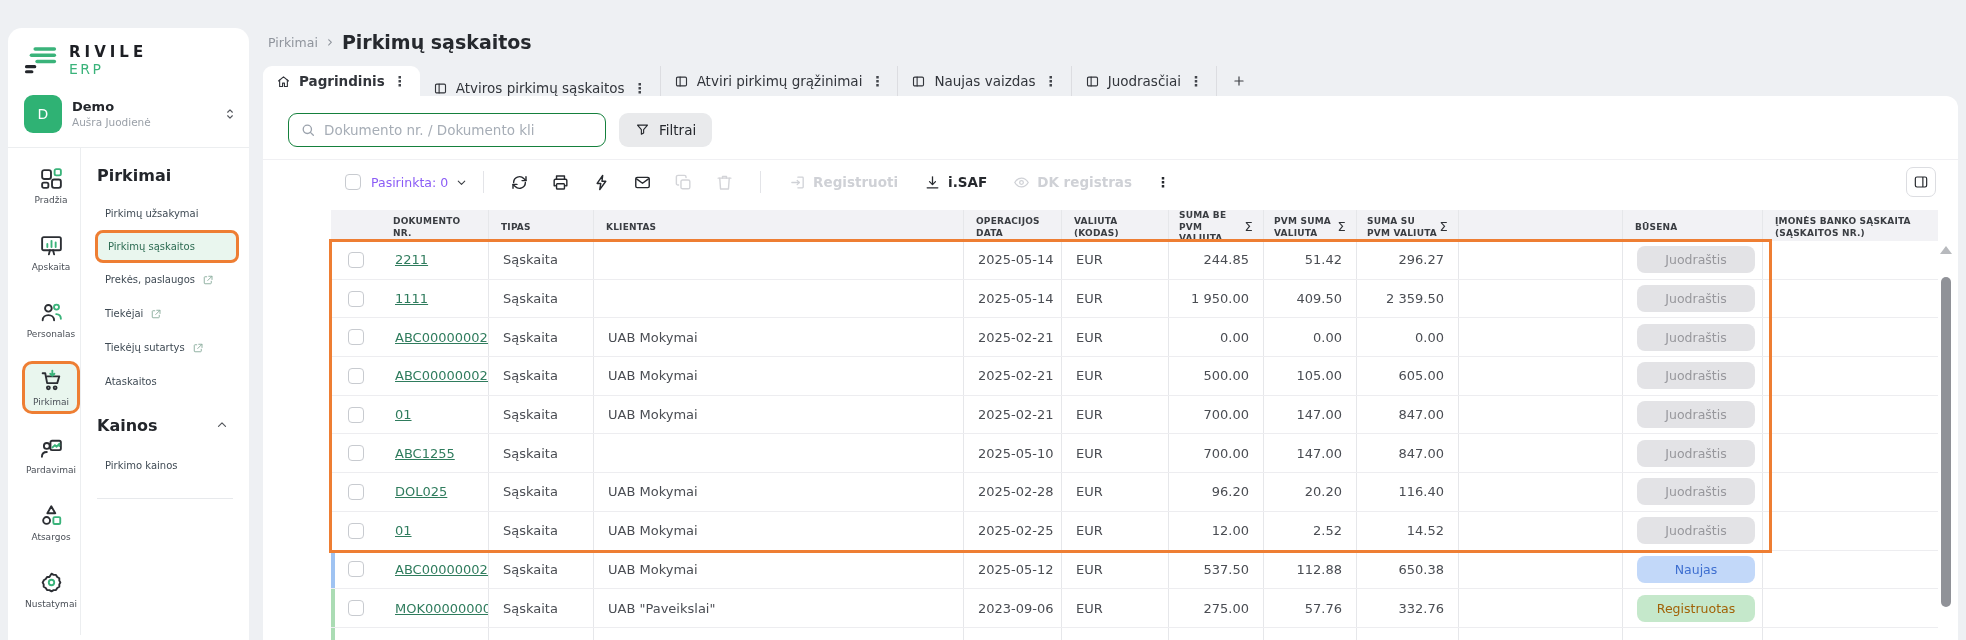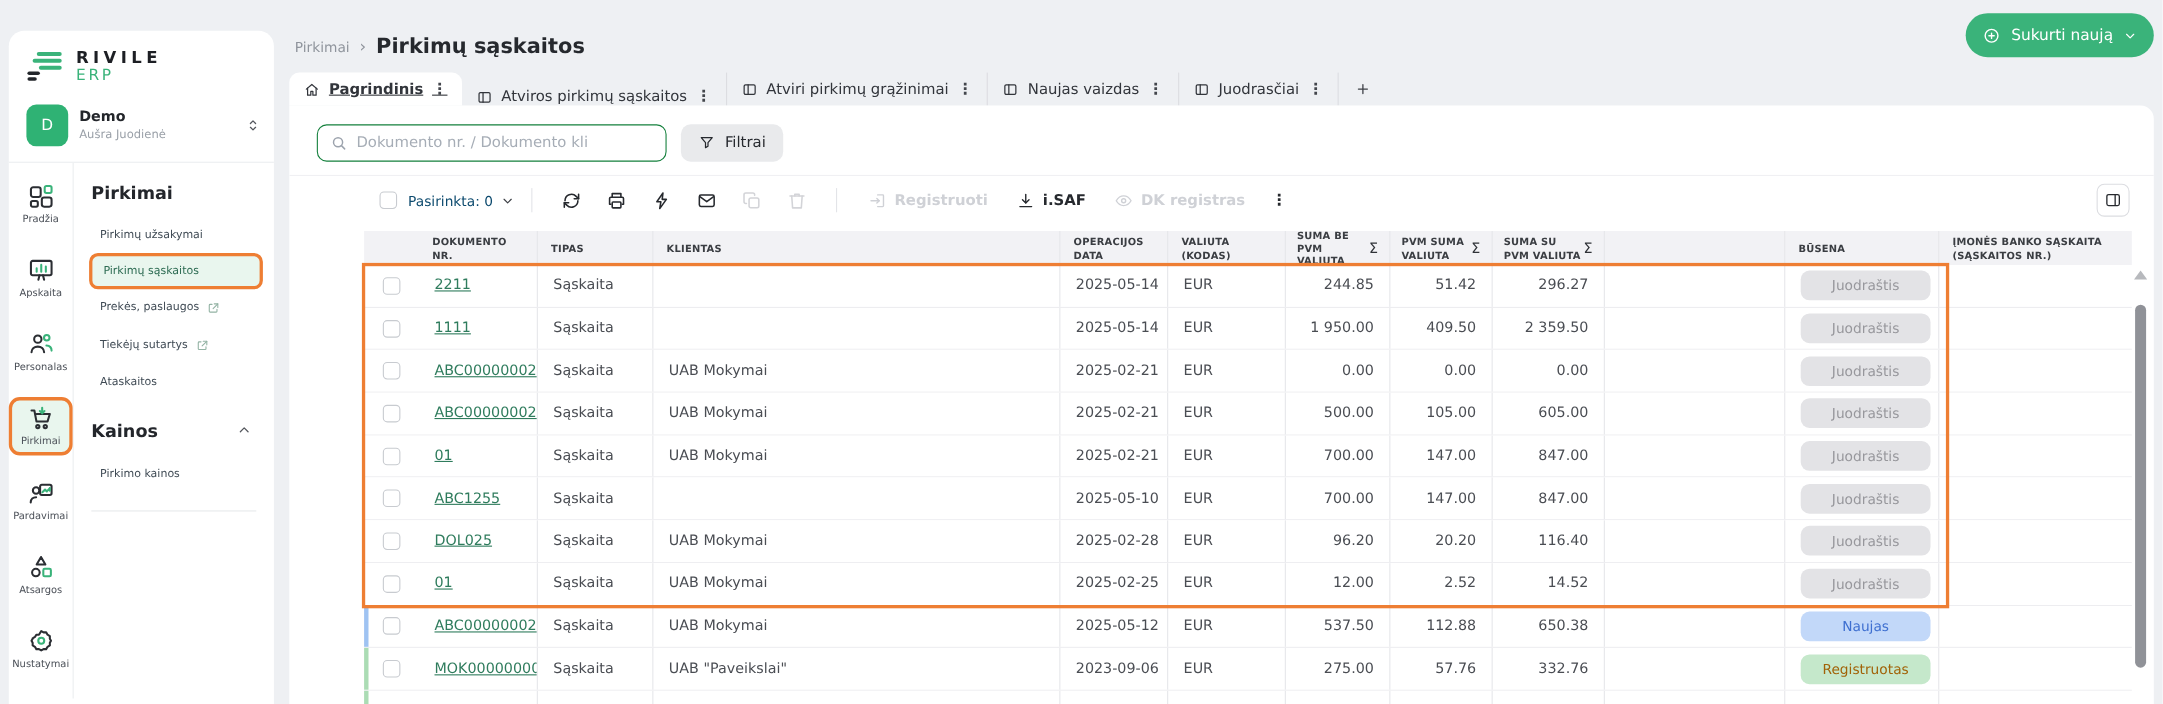--- a/index.html
+++ b/index.html
@@ -14,21 +14,21 @@
   .brand-icon svg { width:34px; height:29px; }
   .brand-name { font-weight:bold; font-size:15px; letter-spacing:4px; color:#1d1f24; line-height:1.1; }
   .brand-sub { color:#3ab37a; font-size:14px; letter-spacing:2.5px; font-weight:normal; }
   .user-row { display:flex; align-items:center; gap:10px; padding:10px 12px 14px 16px; border-bottom:1px solid #eceef0; }
   .avatar { width:38px; height:38px; border-radius:9px; background:#2fb274; color:#fff; display:flex; align-items:center; justify-content:center; font-size:14px; flex:none; }
   .user-name { font-size:13px; font-weight:bold; color:#23262b; }
   .user-sub { font-size:10.5px; color:#9aa0a8; margin-top:2px; }
   .user-caret { margin-left:auto; color:#55585e; }
   .user-caret svg { width:14px; height:14px; }
   .sidebar-body { display:flex; height:487px; }
-  .rail { width:59px; border-right:1px solid #eceef0; padding-top:12px; display:flex; flex-direction:column; align-items:flex-end; gap:16px; }
+  .rail { width:73px; border-right:1px solid #eceef0; padding-top:12px; display:flex; flex-direction:column; align-items:flex-end; gap:16px; }
   .rail-item { display:flex; flex-direction:column; align-items:center; gap:4px; width:58px; padding:6px 0; border-radius:10px; color:#2b2e33; cursor:pointer; }
   .rail-item .icn svg { width:25px; height:25px; }
   .rail-label { font-size:9px; color:#4a4f57; }
   .rail-item.hl { border:3px solid var(--hl); background:#e9f6ee; padding:4px 0; }
   .menu { flex:1; padding:16px 10px 0 14px; }
   .menu-heading { font-size:16px; font-weight:bold; color:#23262b; padding:2px 0 12px 2px; }
   .menu-item { font-size:10px; color:#3f4a54; padding:11px 10px; border-radius:8px; display:flex; align-items:center; gap:7px; cursor:pointer; }
   .menu-item.active { background:#e9f6ee; color:#2c6b52; }
   .menu-item.hl { border:3px solid var(--hl); padding:8px 10px; }
   .menu-item .icn { color:#93b3a4; }
@@ -46,39 +46,39 @@
   .bc-parent { font-size:12.5px; color:#8f949c; cursor:pointer; }
   .bc-sep { color:#8f949c; font-size:15px; }
   .bc-current { font-size:19px; font-weight:bold; color:#26292e; }
   .create-btn { position:absolute; right:0; top:12px; background:var(--accent); color:#fff; border:none; border-radius:20px; height:40px; padding:0 15px; display:flex; align-items:center; gap:9px; font-size:14px; font-family:inherit; cursor:pointer; }
   .create-btn .icn svg { width:17px; height:17px; }
   .create-btn .caret svg { width:13px; height:13px; }
 
   .tabstrip { display:flex; align-items:stretch; height:30px; }
   .vtab { display:flex; align-items:center; gap:8px; padding:0 13px; font-size:13.5px; color:#32353b; cursor:pointer; }
   .vtab + .vtab, .addtab { border-left:1px solid #dcdde1; }
-  .vtab.active { background:#fff; border-radius:9px 9px 0 0; font-weight:bold; border-left:none;text-decoration:underline; }
+  .vtab.active { background:#fff; border-radius:9px 9px 0 0; font-weight:bold; border-left:none; }
   .vtab.active + .vtab { border-left:none;align-items:flex-end; }
   .vtab .icn svg { width:15px; height:15px; }
   .kebab { color:#43464c; font-size:14px; font-weight:bold; cursor:pointer; }
   .addtab { padding:0 15px; display:flex; align-items:center; color:#3c3f45; cursor:pointer; }
   .addtab svg { width:14px; height:14px; }
 
   .panel { position:absolute; left:0; top:96px; width:1695px; height:544px; background:#fff; border-radius:0 12px 0 0; overflow:hidden; }
   .search-row { height:64px; border-bottom:1px solid #f0f0f3; display:flex; align-items:center; padding:4px 0 0 25px; gap:13px; }
   .search-box { width:318px; height:34px; border:1px solid #15803d; border-radius:9px; display:flex; align-items:center; padding:0 11px; gap:8px; color:#9ca3ad; background:#fff; }
   .search-box svg { width:16px; height:16px; }
   .search-box input { border:none; outline:none; flex:1; font-size:13.5px; font-family:inherit; color:#3c3f45; background:transparent; }
   .search-box input::placeholder { color:#a6adb6; }
   .filter-btn { height:34px; background:#e9eaec; border:none; border-radius:9px; padding:0 16px; display:flex; align-items:center; gap:9px; font-size:13.5px; color:#26292e; font-family:inherit; cursor:pointer; }
   .filter-btn svg { width:15px; height:15px; }
 
   .toolbar { height:44px; display:flex; align-items:center; padding-left:82px; position:relative; }
   .checkbox { width:16px; height:16px; border:1.5px solid #c8cbd0; border-radius:4px; background:#fff; flex:none; cursor:pointer; }
-  .tb-selected { font-size:12.5px; color:#0c4a6e; margin-left:10px; }
+  .tb-selected { font-size:12.5px; color:#8b5cf6; margin-left:10px; }
   .tb-caret { margin-left:7px; color:#3c3f45; cursor:pointer; }
   .tb-caret svg { width:13px; height:13px; }
   .tb-sep { width:1px; height:22px; background:#e3e4e8; margin:0 15px; }
   .tb-icn { margin:0 11px; color:#26292e; cursor:pointer; }
   .tb-icn svg { width:19px; height:19px; }
   .tb-icn.disabled { color:#d3d4d8; }
   .tb-action { display:flex; align-items:center; gap:7px; margin:0 13px; font-size:13.5px; font-weight:600; color:#26292e; cursor:pointer; }
   .tb-action svg { width:17px; height:17px; }
   .tb-action.disabled { color:#cfd1d6; }
   .layout-btn { position:absolute; right:22px; width:30px; height:30px; border:1px solid #dcdde1; border-radius:7px; display:flex; align-items:center; justify-content:center; color:#26292e; background:#fff; cursor:pointer; }
@@ -227,20 +227,30 @@
               <span>Prekės, paslaugos</span>
               <span class="icn">
                 <svg viewBox="0 0 24 24" fill="none" stroke="currentColor" stroke-width="2" stroke-linecap="round" stroke-linejoin="round">
                   <path d="M13.5 4.5H20v6.5"></path>
                   <path d="M20 4.5L11.5 13"></path>
                   <path d="M9.5 5.5H6A1.5 1.5 0 0 0 4.5 7v11A1.5 1.5 0 0 0 6 19.5h11a1.5 1.5 0 0 0 1.5-1.5v-3.5"></path>
                 </svg>
               </span>
             </div>
             <div class="menu-item">
+              <span>Tiekėjai</span>
+              <span class="icn">
+                <svg viewBox="0 0 24 24" fill="none" stroke="currentColor" stroke-width="2" stroke-linecap="round" stroke-linejoin="round">
+                  <path d="M13.5 4.5H20v6.5"></path>
+                  <path d="M20 4.5L11.5 13"></path>
+                  <path d="M9.5 5.5H6A1.5 1.5 0 0 0 4.5 7v11A1.5 1.5 0 0 0 6 19.5h11a1.5 1.5 0 0 0 1.5-1.5v-3.5"></path>
+                </svg>
+              </span>
+            </div>
+            <div class="menu-item">
               <span>Tiekėjų sutartys</span>
               <span class="icn">
                 <svg viewBox="0 0 24 24" fill="none" stroke="currentColor" stroke-width="2" stroke-linecap="round" stroke-linejoin="round">
                   <path d="M13.5 4.5H20v6.5"></path>
                   <path d="M20 4.5L11.5 13"></path>
                   <path d="M9.5 5.5H6A1.5 1.5 0 0 0 4.5 7v11A1.5 1.5 0 0 0 6 19.5h11a1.5 1.5 0 0 0 1.5-1.5v-3.5"></path>
                 </svg>
               </span>
             </div>
             <div class="menu-item">
@@ -265,34 +275,20 @@
     </div>
   </aside>
 
   <div class="main">
     <div class="topbar">
       <div class="breadcrumb">
         <span class="bc-parent">Pirkimai</span>
         <span class="bc-sep">›</span>
         <span class="bc-current">Pirkimų sąskaitos</span>
       </div>
-      <button class="create-btn">
-        <span class="icn">
-            <svg viewBox="0 0 24 24" fill="none" stroke="currentColor" stroke-width="1.8" stroke-linecap="round">
-              <circle cx="12" cy="12" r="8.2"></circle>
-              <path d="M12 8.6v6.8M8.6 12h6.8"></path>
-            </svg>
-          </span>
-        <span>Sukurti naują</span>
-        <span class="icn caret">
-            <svg viewBox="0 0 24 24" fill="none" stroke="currentColor" stroke-width="2" stroke-linecap="round" stroke-linejoin="round">
-              <path d="M6 9.5l6 6 6-6"></path>
-            </svg>
-          </span>
-      </button>
     </div>
 
     <div class="tabstrip" id="tabstrip">
         <div class="vtab active">
           <span class="icn">
             <svg viewBox="0 0 24 24" fill="none" stroke="currentColor" stroke-width="1.8" stroke-linecap="round" stroke-linejoin="round">
               <path d="M4 11.2L12 4.5l8 6.7"></path>
               <path d="M5.8 9.8V20h4.7v-5.5h3V20h4.7V9.8"></path>
             </svg>
           </span>

